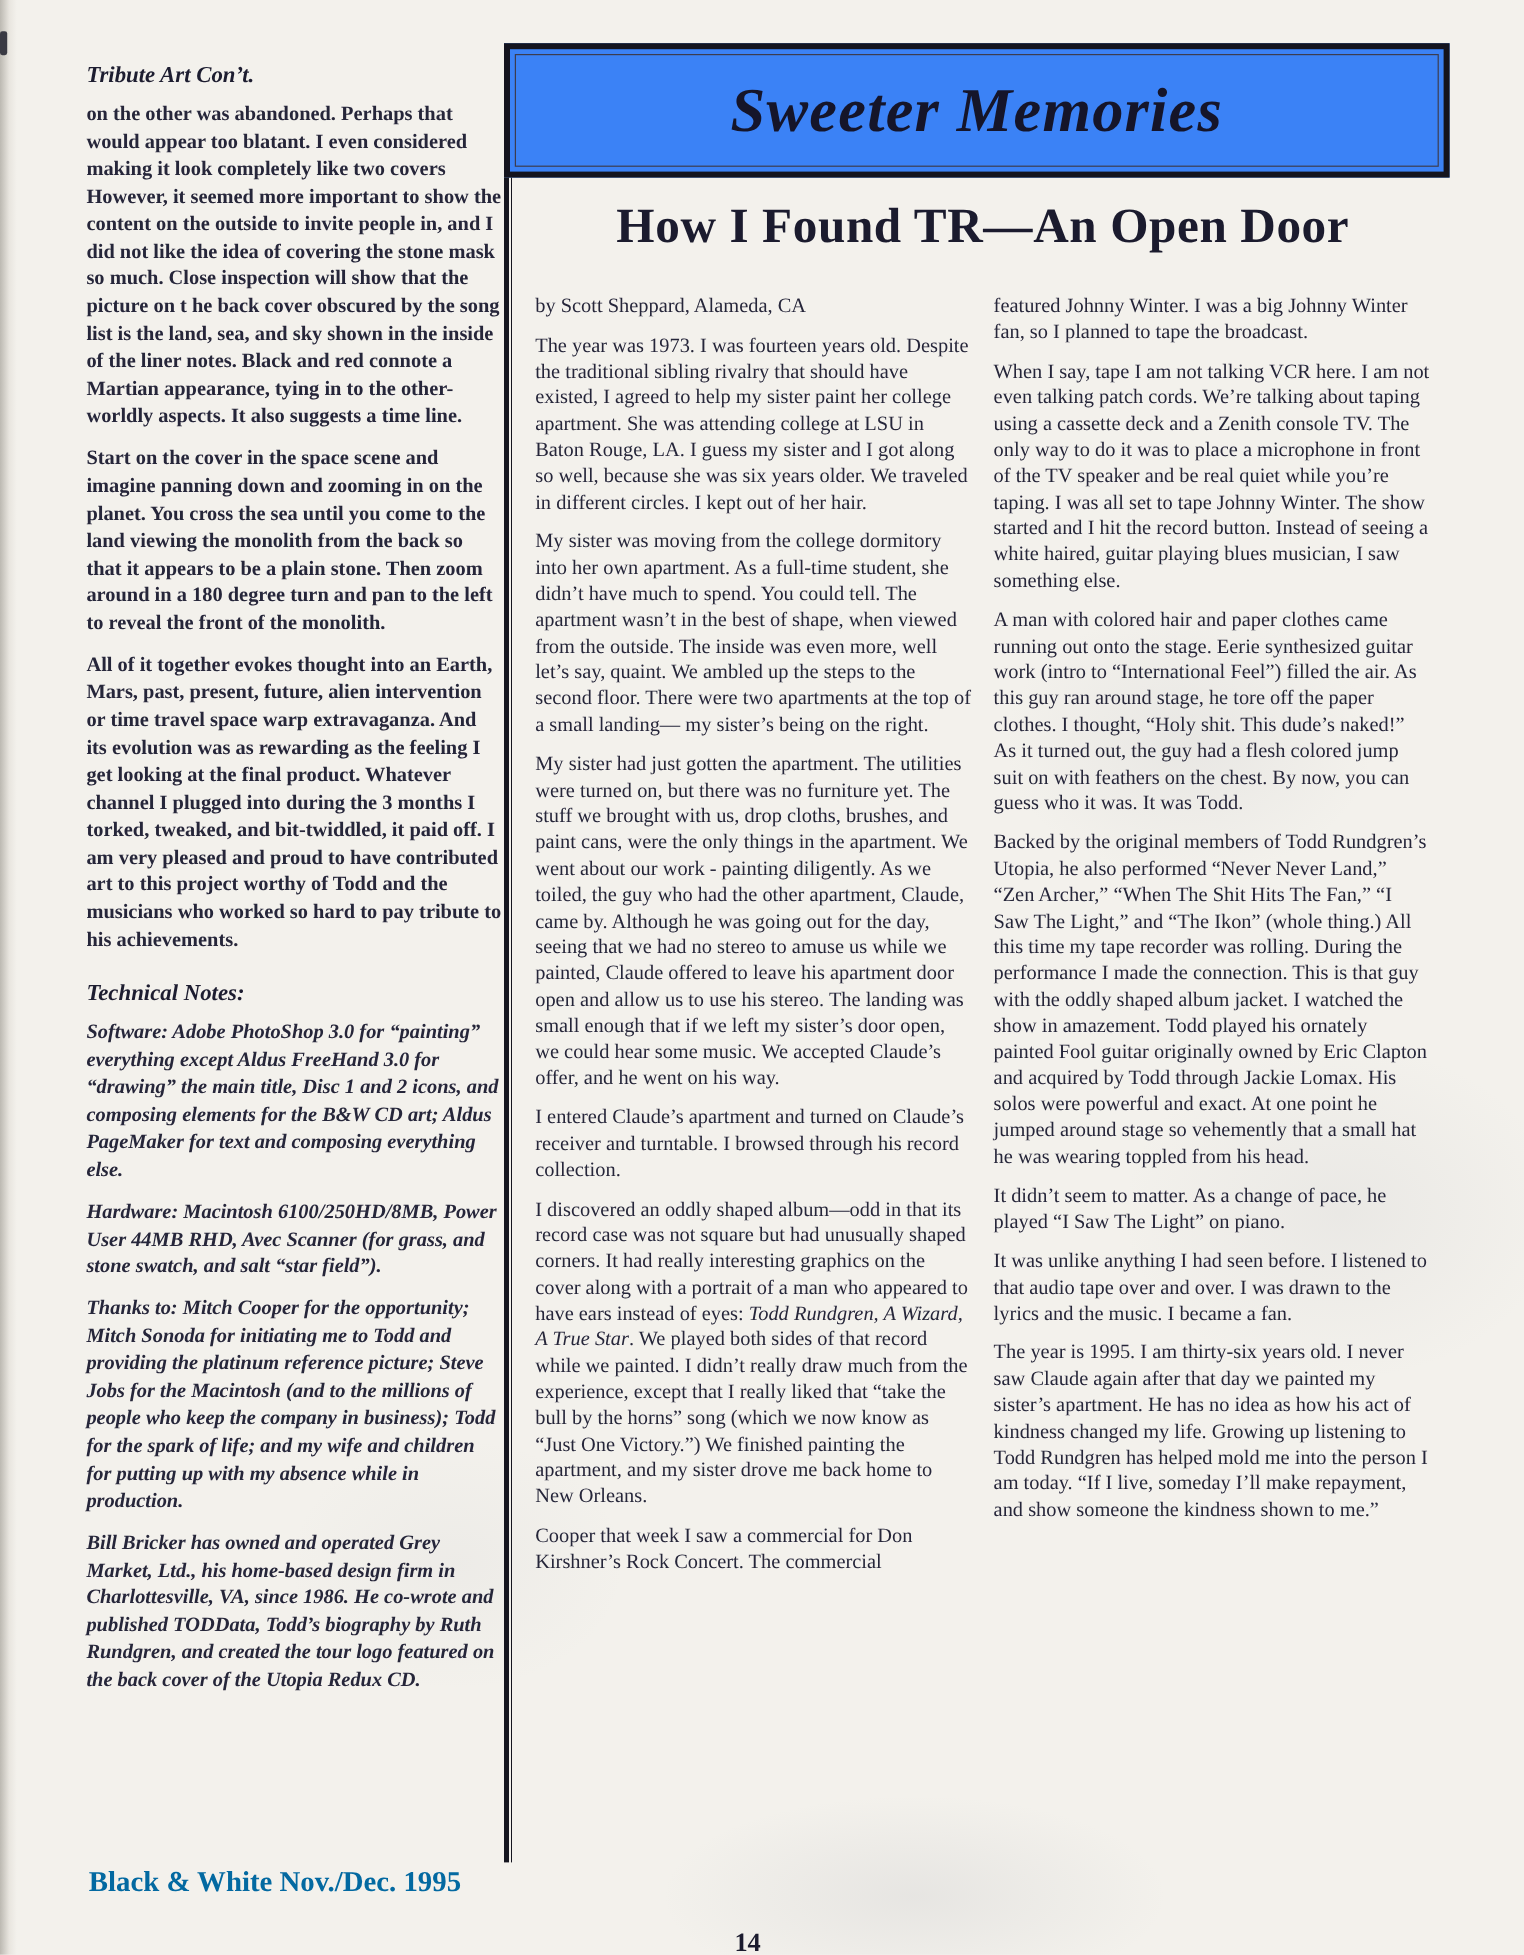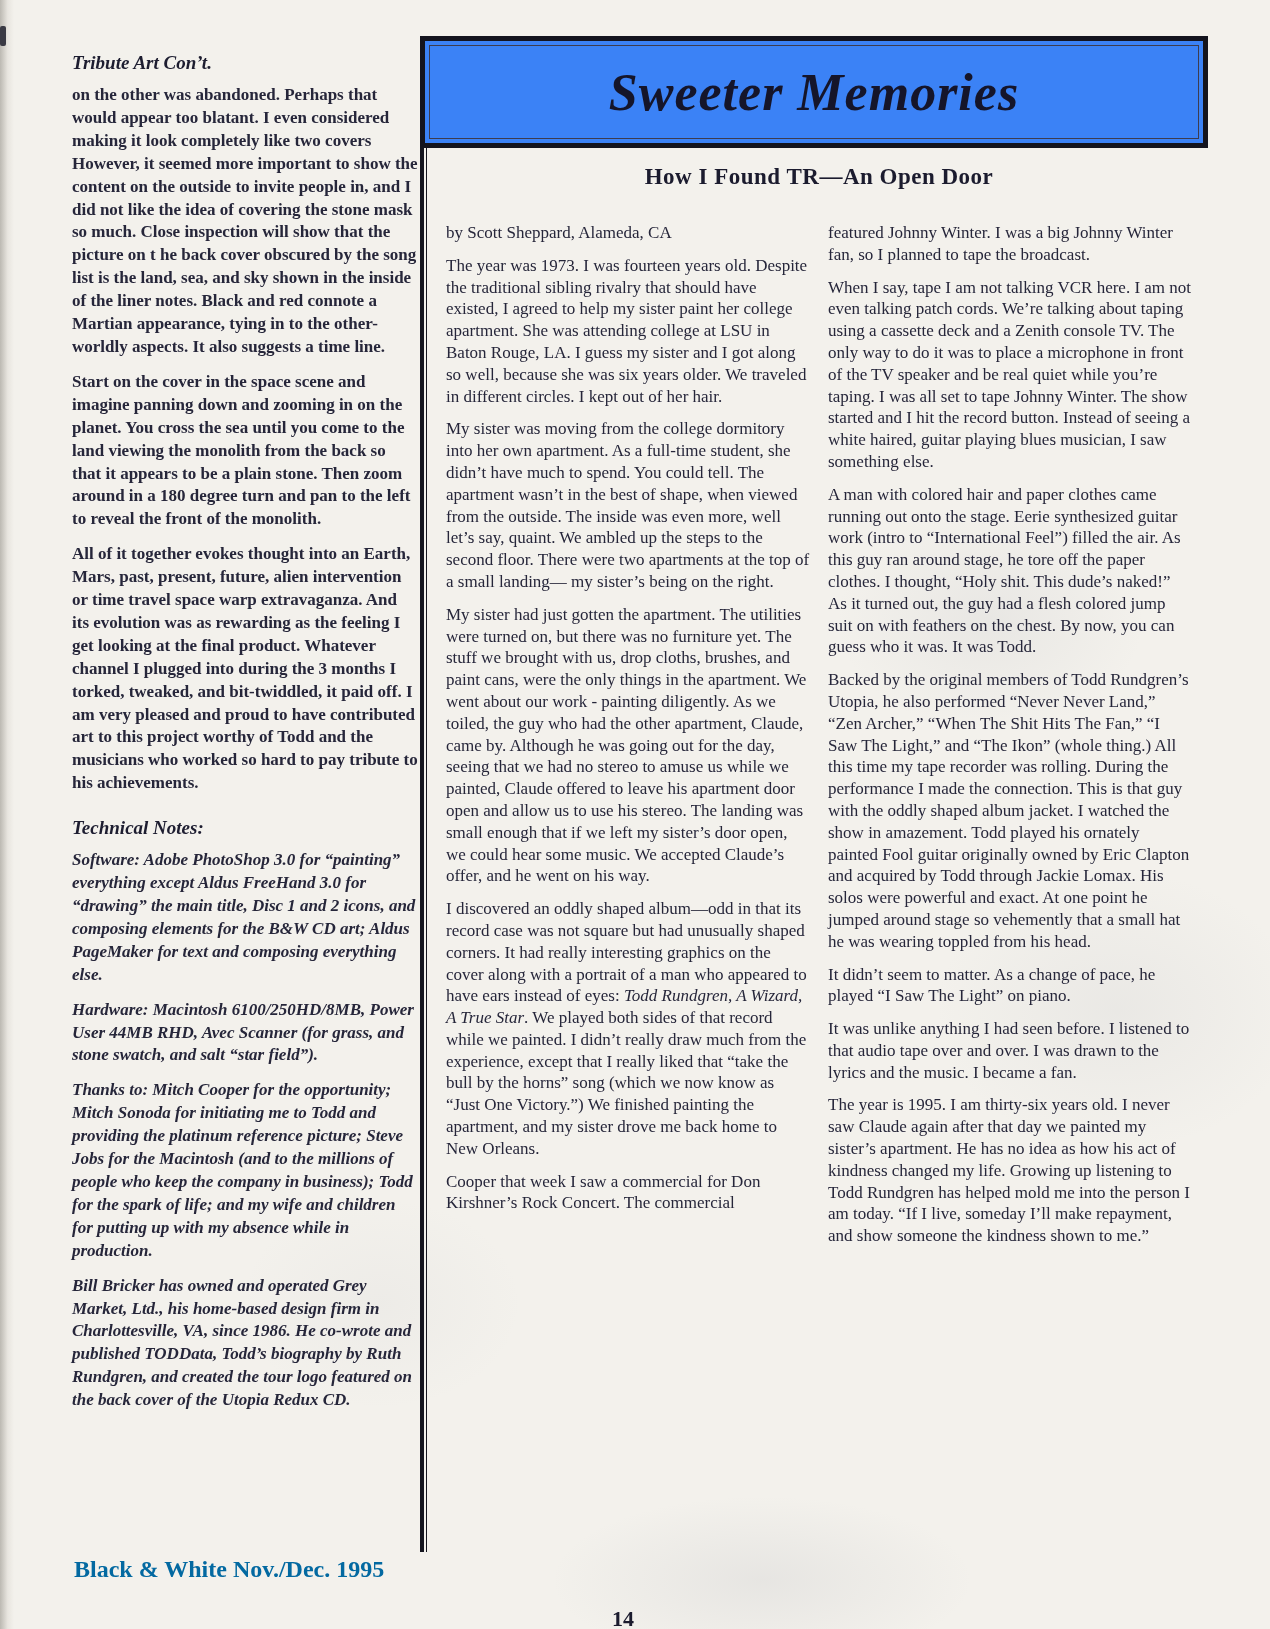--- a/index.html
+++ b/index.html
@@ -55,21 +55,21 @@
     letter-spacing:1px;
   }
   .article-rule{
     position:absolute;left:420px;top:148px;width:8px;height:1404px;
     background:linear-gradient(to right,#15151f 0,#15151f 4px,transparent 4px,transparent 6px,#15151f 6px,#15151f 7px,transparent 7px);
   }
   .article-content{
     position:absolute;left:446px;top:164px;width:746px;
   }
   .article-headline{
-    text-align:center;font-weight:bold;font-size:23px;color:#1b1b2e;
+    text-align:center;font-weight:bold;font-size:41px;color:#1b1b2e;
     margin:0 0 32px 0;letter-spacing:0.5px;
   }
   .article-columns{display:flex;gap:18px;}
   .article-col{width:364px;}
   .byline{font-size:17px;margin:0 0 14px 0;}
   .article-col p{
     margin:0 0 11px 0;font-size:17px;line-height:21.8px;
   }
 
   
@@ -115,20 +115,21 @@
 
 <div class="article-content">
   <h2 class="article-headline">How I Found TR—An Open Door</h2>
   <div class="article-columns">
     <div class="article-col">
       <p class="byline">by Scott Sheppard, Alameda, CA</p>
       <div>
           <p>The year was 1973. I was fourteen years old. Despite the traditional sibling rivalry that should have existed, I agreed to help my sister paint her college apartment. She was attending college at LSU in Baton Rouge, LA. I guess my sister and I got along so well, because she was six years older. We traveled in different circles. I kept out of her hair.</p>
           <p>My sister was moving from the college dormitory into her own apartment. As a full-time student, she didn’t have much to spend. You could tell. The apartment wasn’t in the best of shape, when viewed from the outside. The inside was even more, well let’s say, quaint. We ambled up the steps to the second floor. There were two apartments at the top of a small landing— my sister’s being on the right.</p>
           <p>My sister had just gotten the apartment. The utilities were turned on, but there was no furniture yet. The stuff we brought with us, drop cloths, brushes, and paint cans, were the only things in the apartment. We went about our work - painting diligently. As we toiled, the guy who had the other apartment, Claude, came by. Although he was going out for the day, seeing that we had no stereo to amuse us while we painted, Claude offered to leave his apartment door open and allow us to use his stereo. The landing was small enough that if we left my sister’s door open, we could hear some music. We accepted Claude’s offer, and he went on his way.</p>
+          <p>I entered Claude’s apartment and turned on Claude’s receiver and turntable. I browsed through his record collection.</p>
           <p>I discovered an oddly shaped album—odd in that its record case was not square but had unusually shaped corners. It had really interesting graphics on the cover along with a portrait of a man who appeared to have ears instead of eyes: <i>Todd Rundgren, A Wizard, A True Star</i>. We played both sides of that record while we painted. I didn’t really draw much from the experience, except that I really liked that “take the bull by the horns” song (which we now know as “Just One Victory.”) We finished painting the apartment, and my sister drove me back home to New Orleans.</p>
           <p>Cooper that week I saw a commercial for Don Kirshner’s Rock Concert. The commercial</p>
         </div>
     </div>
     <div class="article-col">
       <div>
           <p>featured Johnny Winter. I was a big Johnny Winter fan, so I planned to tape the broadcast.</p>
           <p>When I say, tape I am not talking VCR here. I am not even talking patch cords. We’re talking about taping using a cassette deck and a Zenith console TV. The only way to do it was to place a microphone in front of the TV speaker and be real quiet while you’re taping. I was all set to tape Johnny Winter. The show started and I hit the record button. Instead of seeing a white haired, guitar playing blues musician, I saw something else.</p>
           <p>A man with colored hair and paper clothes came running out onto the stage. Eerie synthesized guitar work (intro to “International Feel”) filled the air. As this guy ran around stage, he tore off the paper clothes. I thought, “Holy shit. This dude’s naked!” As it turned out, the guy had a flesh colored jump suit on with feathers on the chest. By now, you can guess who it was. It was Todd.</p>
           <p>Backed by the original members of Todd Rundgren’s Utopia, he also performed “Never Never Land,” “Zen Archer,” “When The Shit Hits The Fan,” “I Saw The Light,” and “The Ikon” (whole thing.) All this time my tape recorder was rolling. During the performance I made the connection. This is that guy with the oddly shaped album jacket. I watched the show in amazement. Todd played his ornately painted Fool guitar originally owned by Eric Clapton and acquired by Todd through Jackie Lomax. His solos were powerful and exact. At one point he jumped around stage so vehemently that a small hat he was wearing toppled from his head.</p>

